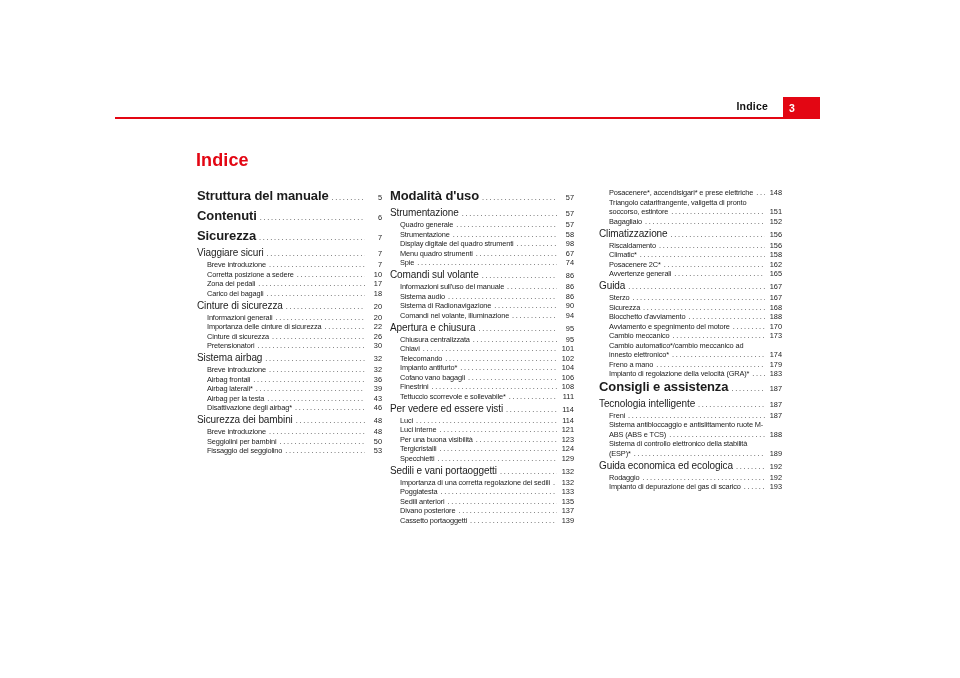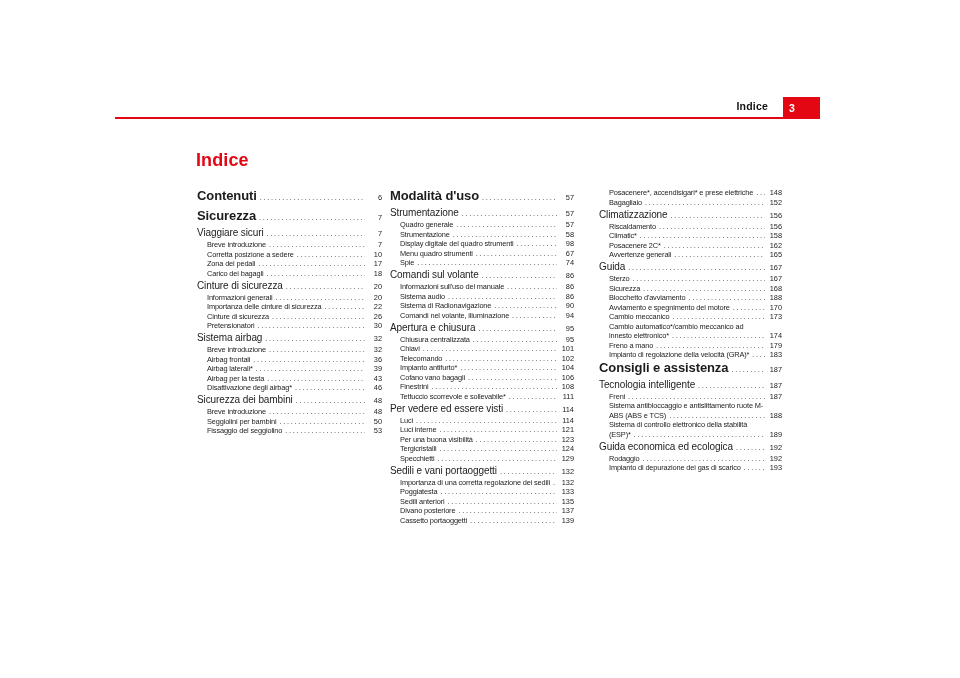--- a/index.html
+++ b/index.html
@@ -94,20 +94,25 @@
 <div class="page">
 
   <div class="hdr-rule"></div>
   <div class="hdr-label">Indice</div>
   <div class="hdr-pagebox">3</div>
 
   <div class="page-title">Indice</div>
 
   <div class="toc-col c1">
       <div class="entry lvl1 flexrow">
+        <span class="t">Struttura del manuale</span>
+        <span class="dots"></span>
+        <span class="pg">5</span>
+      </div>
+      <div class="entry lvl1 flexrow">
         <span class="t">Contenuti</span>
         <span class="dots"></span>
         <span class="pg">6</span>
       </div>
       <div class="entry lvl1 flexrow">
         <span class="t">Sicurezza</span>
         <span class="dots"></span>
         <span class="pg">7</span>
       </div>
       <div class="entry lvl2 flexrow">
@@ -371,20 +376,28 @@
         <span class="t">Cassetto portaoggetti</span>
         <span class="dots"></span>
         <span class="pg">139</span>
       </div>
     </div>
   <div class="toc-col c3">
       <div class="entry lvl3 flexrow">
         <span class="t">Posacenere*, accendisigari* e prese elettriche</span>
         <span class="dots"></span>
         <span class="pg">148</span>
+      </div>
+      <div class="entry lvl3">
+        <div class="l1"><span class="t">Triangolo catarifrangente, valigetta di pronto</span></div>
+        <div class="l2">
+          <span class="t">soccorso, estintore</span>
+          <span class="dots"></span>
+          <span class="pg">151</span>
+        </div>
       </div>
       <div class="entry lvl3 flexrow">
         <span class="t">Bagagliaio</span>
         <span class="dots"></span>
         <span class="pg">152</span>
       </div>
       <div class="entry lvl2 flexrow">
         <span class="t">Climatizzazione</span>
         <span class="dots"></span>
         <span class="pg">156</span>

